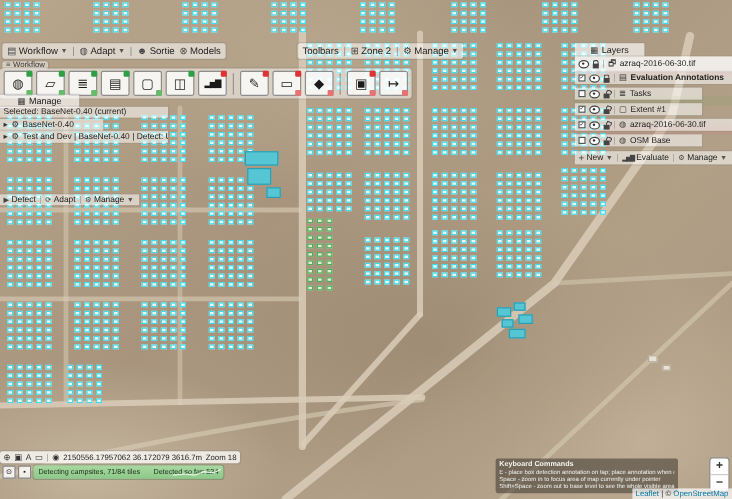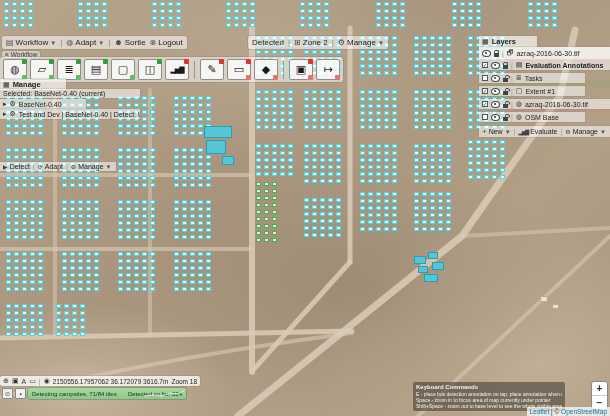--- a/index.html
+++ b/index.html
@@ -37,21 +37,21 @@
   .tbtn .badge{position:absolute;width:5px;height:5px;border-radius:1px;}
   .badge.g1{right:-1px;top:-1px;background:#2f9e44;}
   .badge.g2{right:-1px;bottom:-1px;background:#66bb6a;}
   .badge.r1{right:-1px;top:-1px;background:#d33;}
   .badge.r2{right:-1px;bottom:-1px;background:#e57373;}
   .tsep{width:1px;height:18px;background:rgba(90,90,90,.5);margin:0 2px;}
   
   .prow{position:absolute;background:rgba(255,255,255,.55);font-size:7px;
         padding:1px 3px;display:flex;align-items:center;gap:3px;z-index:5;
         box-shadow:0 0 0 1px rgba(130,130,130,.2);white-space:nowrap;overflow:hidden;}
-  .prow.hdr{font-weight:bold;font-size:7.5px;background:rgba(255,255,255,.65);}
+  .prow.hdr{font-weight:normal;font-size:7.5px;background:rgba(255,255,255,.65);justify-content:center;}
   .prow.sel{background:rgba(255,255,255,.8);}
   .tinyic{font-size:7px;color:#333;}
   .cb{width:6px;height:6px;border:1px solid #555;background:#fff;display:inline-flex;
       align-items:center;justify-content:center;font-size:5px;color:#222;box-sizing:border-box;}
   .eye{width:7px;height:5px;border:1px solid #444;border-radius:50%;background:#fff;
        position:relative;display:inline-block;}
   .eye::before{content:'';position:absolute;left:2px;top:1px;width:2px;height:2px;
        border-radius:50%;background:#333;}
   .lock{width:5px;height:4px;background:#444;position:relative;display:inline-block;margin-top:3px;}
   .lock::before{content:'';position:absolute;top:-3px;left:0;width:3px;height:3px;
@@ -1350,27 +1350,27 @@
         <span>Adapt</span>
         <span class="caret">▼</span>
       </span>
     <span class="sep">|</span>
     <span class="mi">
         <span class="ic">☻</span>
         <span>Sortie</span>
       </span>
     <span class="mi">
         <span class="ic">⊗</span>
-        <span>Logout</span>
+        <span>Models</span>
       </span>
   </div>
 
   <div class="chip" style="left:248px;top:36px;">
     <span class="mi">
-        <span>Detected</span>
+        <span>Toolbars</span>
       </span>
     <span class="sep">|</span>
     <span class="mi">
         <span class="ic">⊞</span>
         <span>Zone 2</span>
       </span>
     <span class="sep">|</span>
     <span class="mi">
         <span class="ic">⚙</span>
         <span>Manage</span>

